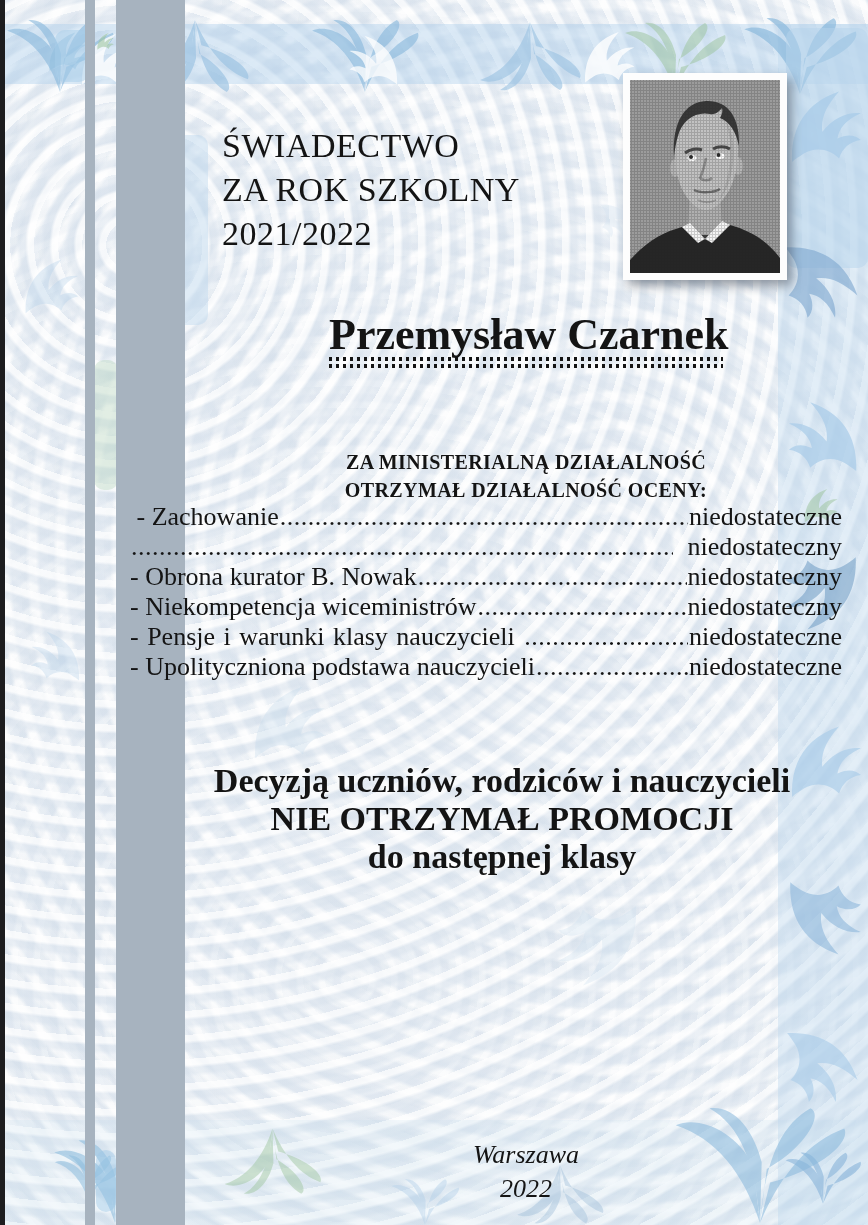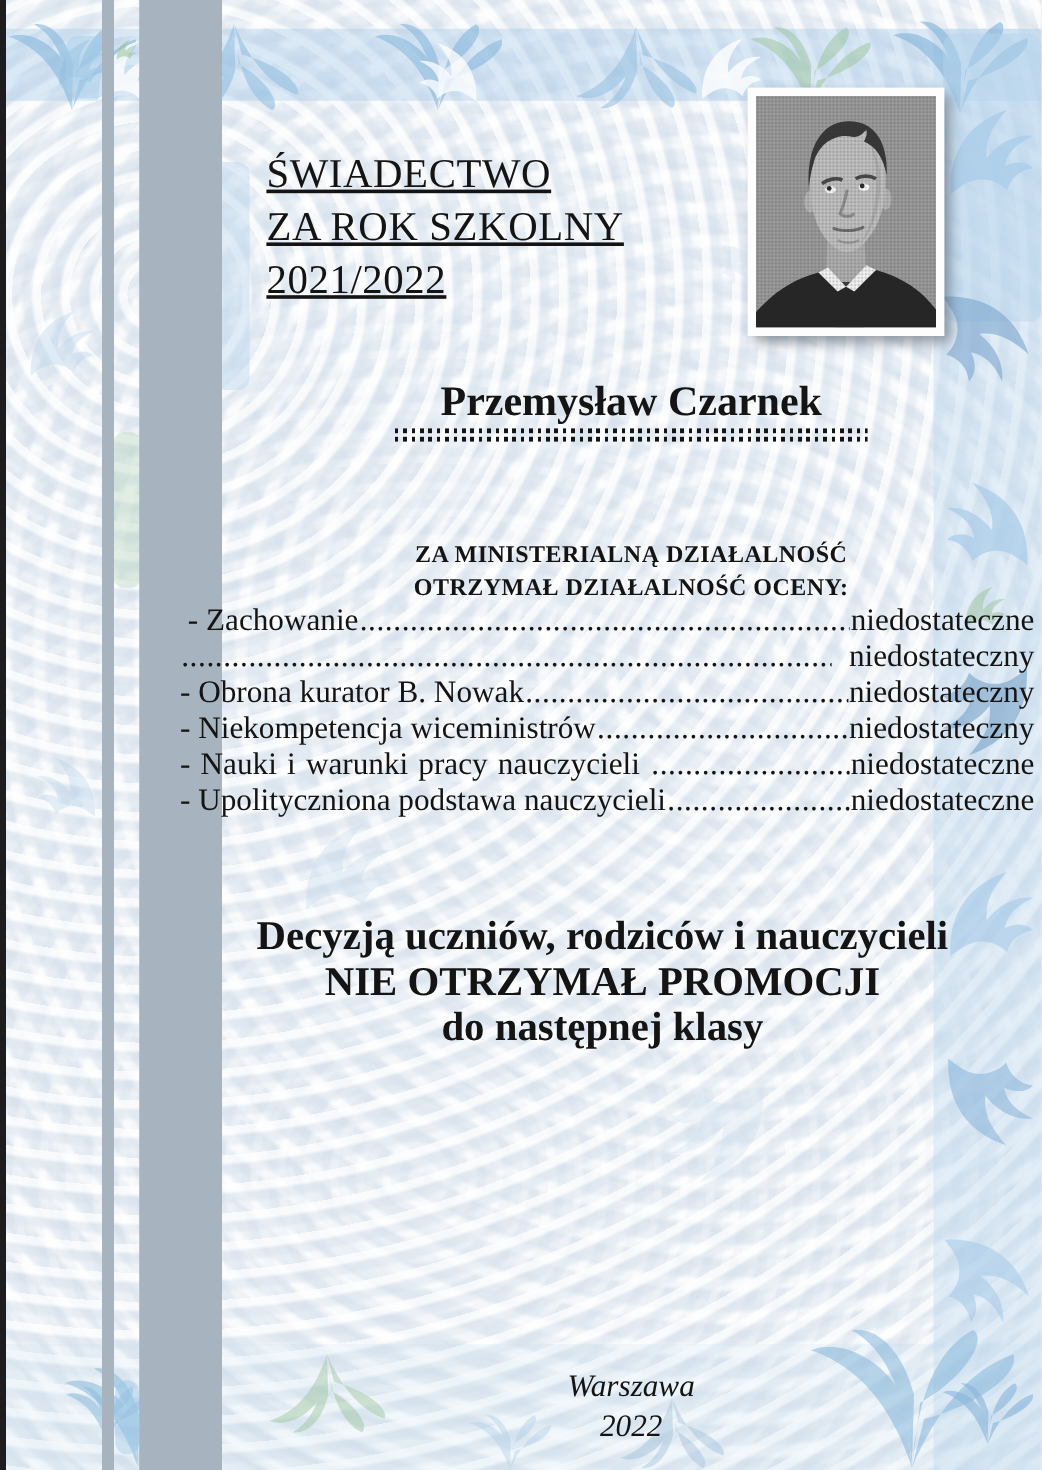--- a/index.html
+++ b/index.html
@@ -26,37 +26,37 @@
 
   
   .edge-left{position:absolute;left:0;top:0;width:5px;height:1225px;background:#1d1d1f;z-index:3;}
   .stripe{position:absolute;top:0;height:1225px;background:#a7b3bf;z-index:2;}
   .stripe.narrow{left:85px;width:10px;}
   .stripe.wide{left:116px;width:69px;}
 
   
   .content{position:absolute;inset:0;z-index:5;color:#141414;}
 
-  .title-block{position:absolute;left:222px;top:124px;font-size:34px;line-height:44px;letter-spacing:0.5px;text-decoration:underline;}
+  .title-block{position:absolute;left:222px;top:124px;font-size:34px;line-height:44px;letter-spacing:0.5px;}
 
   .photo-frame{position:absolute;left:623px;top:73px;width:164px;height:207px;background:#fdfdfd;
     box-shadow:5px 6px 10px rgba(70,80,95,0.55);z-index:6;}
   .photo{position:absolute;left:7px;top:7px;width:150px;height:193px;background:#9c9c9c;overflow:hidden;}
   .photo svg{display:block;width:100%;height:100%;}
   .halftone{position:absolute;inset:0;background-image:radial-gradient(rgba(35,35,35,0.20) 1px, transparent 1.3px);background-size:3px 3px;}
 
   .name-block{position:absolute;left:329px;top:315px;width:394px;text-align:center;}
-  .name-line{font-size:35px;font-weight:bold;line-height:40px;white-space:nowrap;}
+  .name-line{font-size:44px;font-weight:bold;line-height:40px;white-space:nowrap;}
   .dotline{height:4px;width:100%;margin:2px 0 3px;
     background:repeating-linear-gradient(90deg,#141414 0 3px,transparent 3px 7px);}
 
   .intro-block{position:absolute;left:329px;top:448px;width:394px;text-align:center;
     font-size:20px;font-weight:bold;line-height:28px;letter-spacing:0.4px;white-space:nowrap;}
 
-  .grades{position:absolute;left:130px;top:502px;width:712px;font-size:26px;margin-left:20px;}
+  .grades{position:absolute;left:130px;top:502px;width:712px;font-size:26px;}
   .grade-row{display:flex;align-items:baseline;height:30px;line-height:30px;}
   .grade-row:nth-child(2){word-spacing:7px;}
   .grade-row:nth-child(5){word-spacing:2px;}
   .g-label{white-space:pre;flex:0 0 auto;}
   .g-dots{flex:1 1 auto;min-width:0;overflow:hidden;white-space:nowrap;letter-spacing:0.5px;margin:0 1px;}
   .g-grade{white-space:pre;flex:0 0 auto;}
 
   .decision-block{position:absolute;left:130px;top:762px;width:744px;text-align:center;
     font-size:34px;font-weight:bold;line-height:38px;}
 
@@ -256,21 +256,21 @@
         <span class="g-label">- Obrona kurator B. Nowak</span>
           <span class="g-dots">........................................................................................................................................................................................................</span>
           <span class="g-grade">niedostateczny</span>
       </div>
       <div class="grade-row">
         <span class="g-label">- Niekompetencja wiceministrów</span>
           <span class="g-dots">........................................................................................................................................................................................................</span>
           <span class="g-grade">niedostateczny</span>
       </div>
       <div class="grade-row">
-        <span class="g-label">- Nauki i warunki pracy nauczycieli </span>
+        <span class="g-label">- Pensje i warunki klasy nauczycieli </span>
           <span class="g-dots">........................................................................................................................................................................................................</span>
           <span class="g-grade">niedostateczne</span>
       </div>
       <div class="grade-row">
         <span class="g-label">- Upolityczniona podstawa nauczycieli</span>
           <span class="g-dots">........................................................................................................................................................................................................</span>
           <span class="g-grade">niedostateczne</span>
       </div>
     </div>
 

